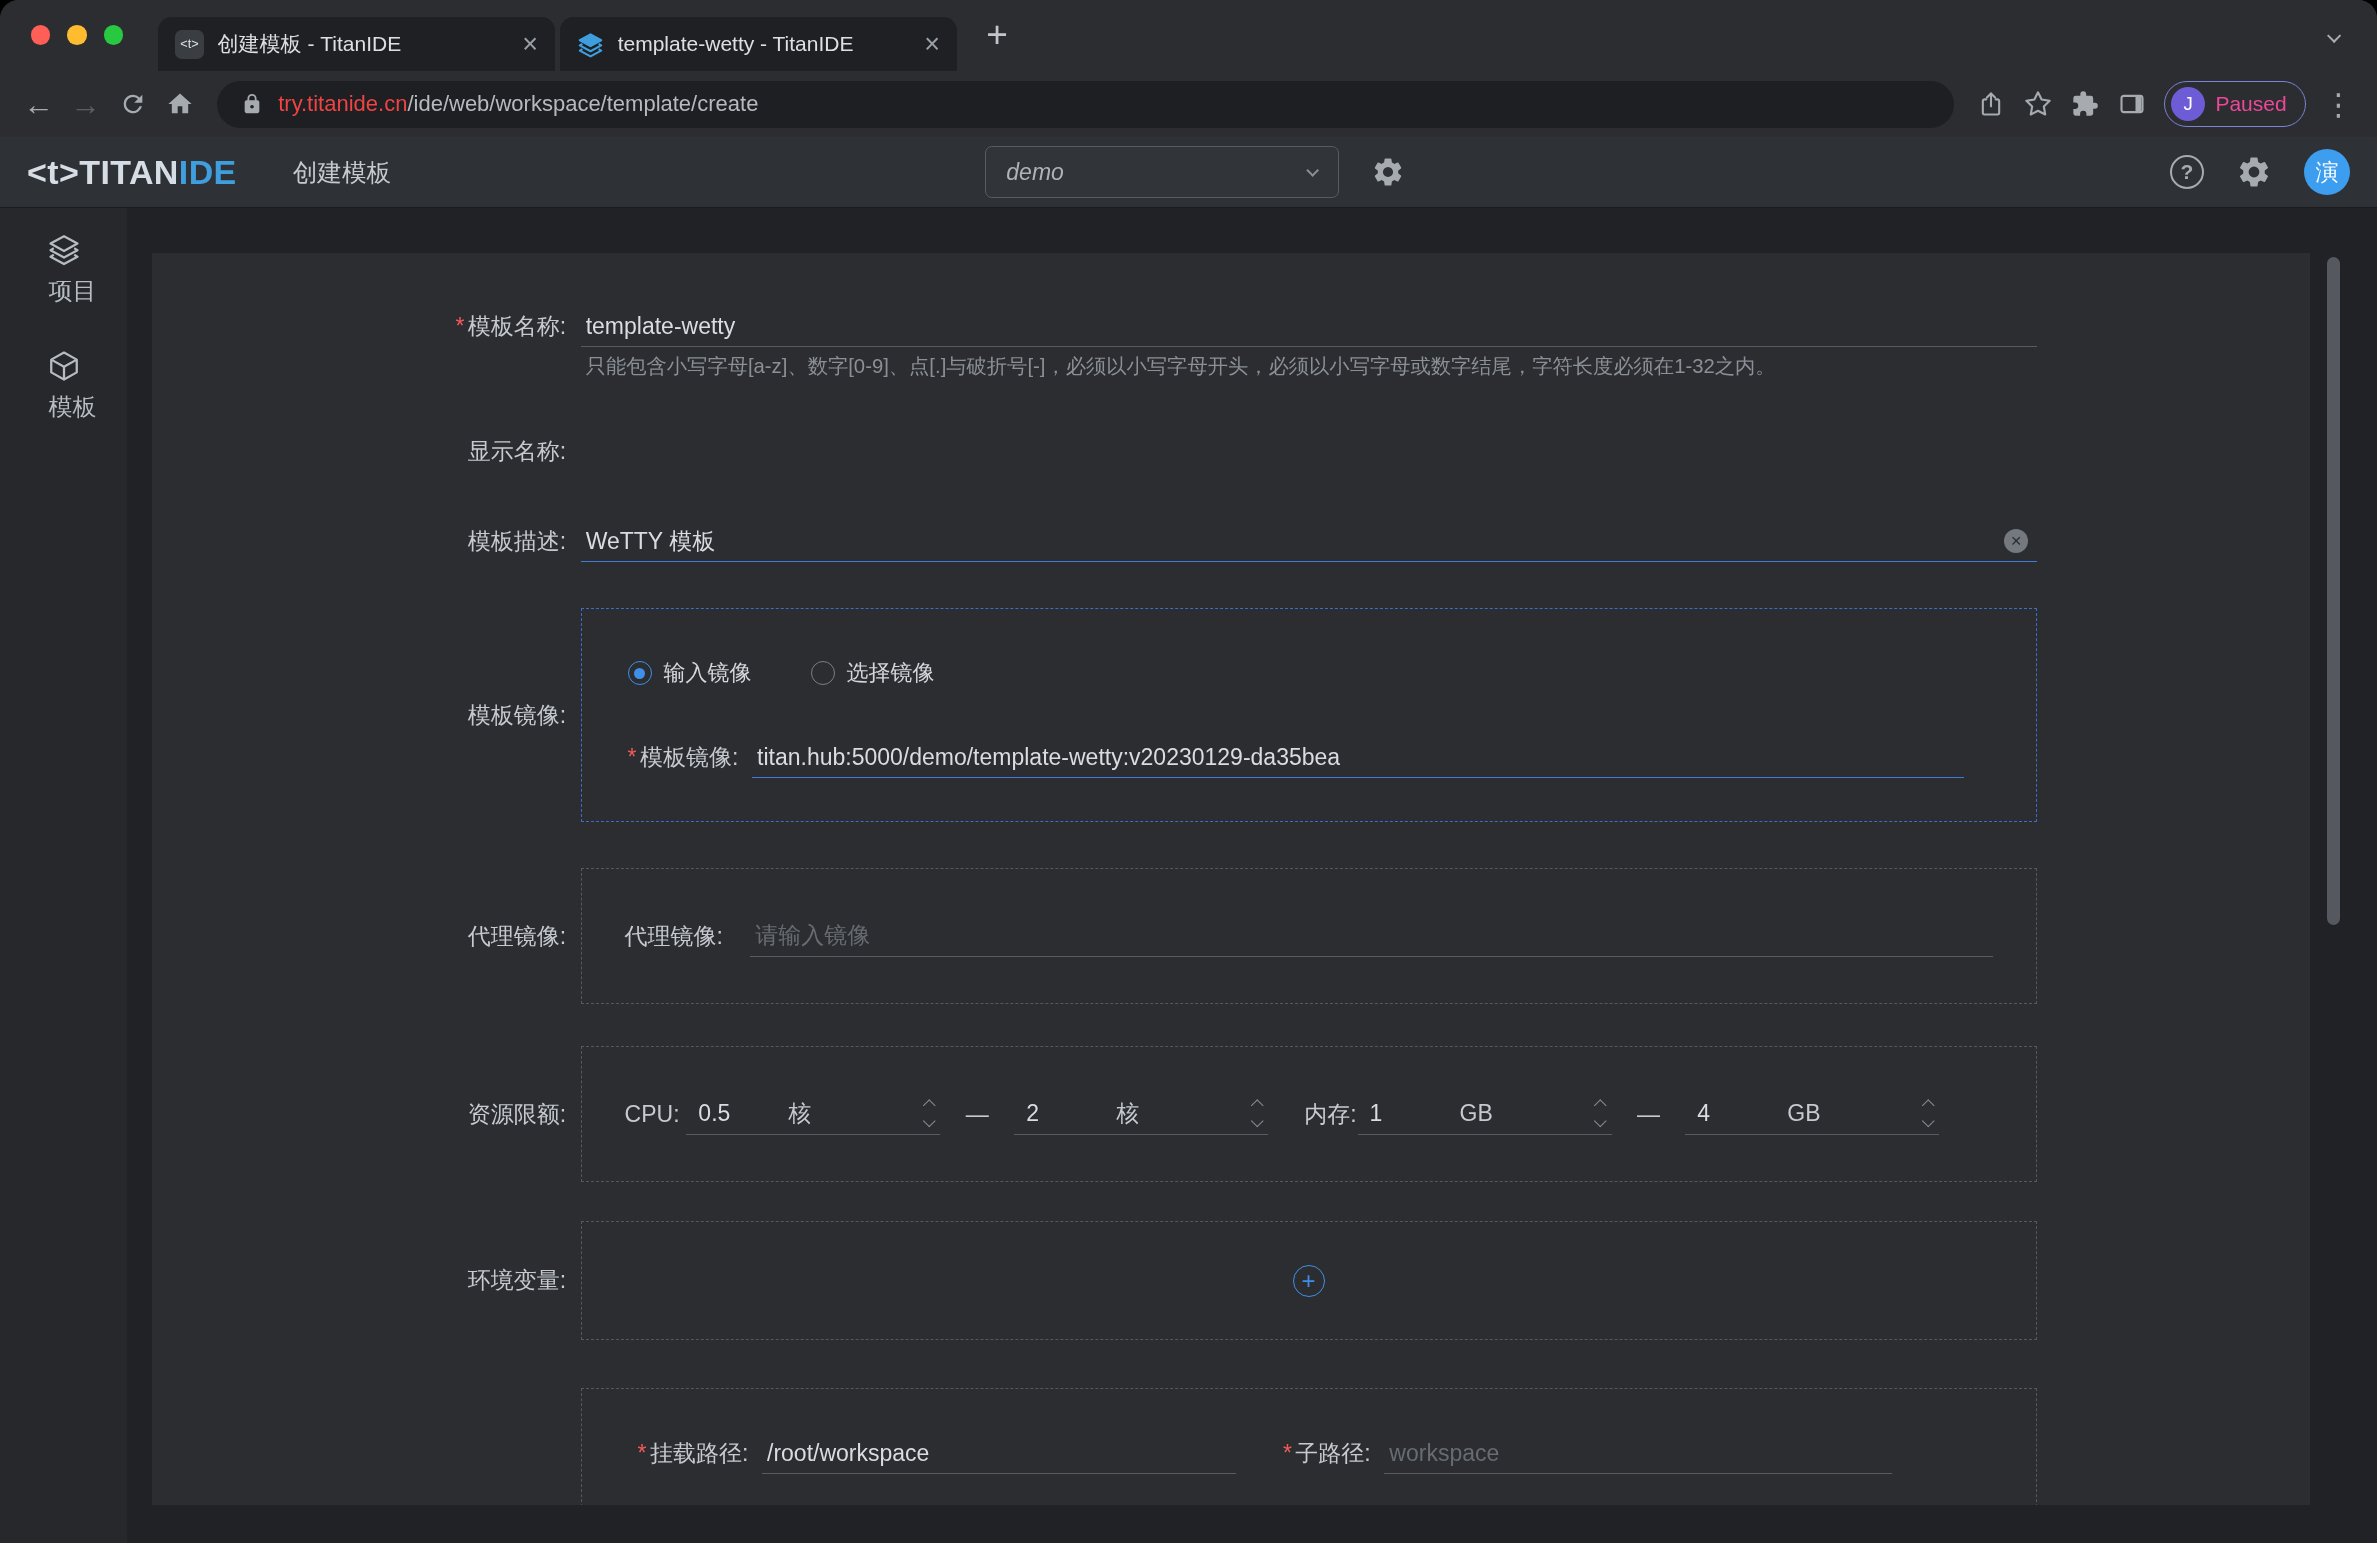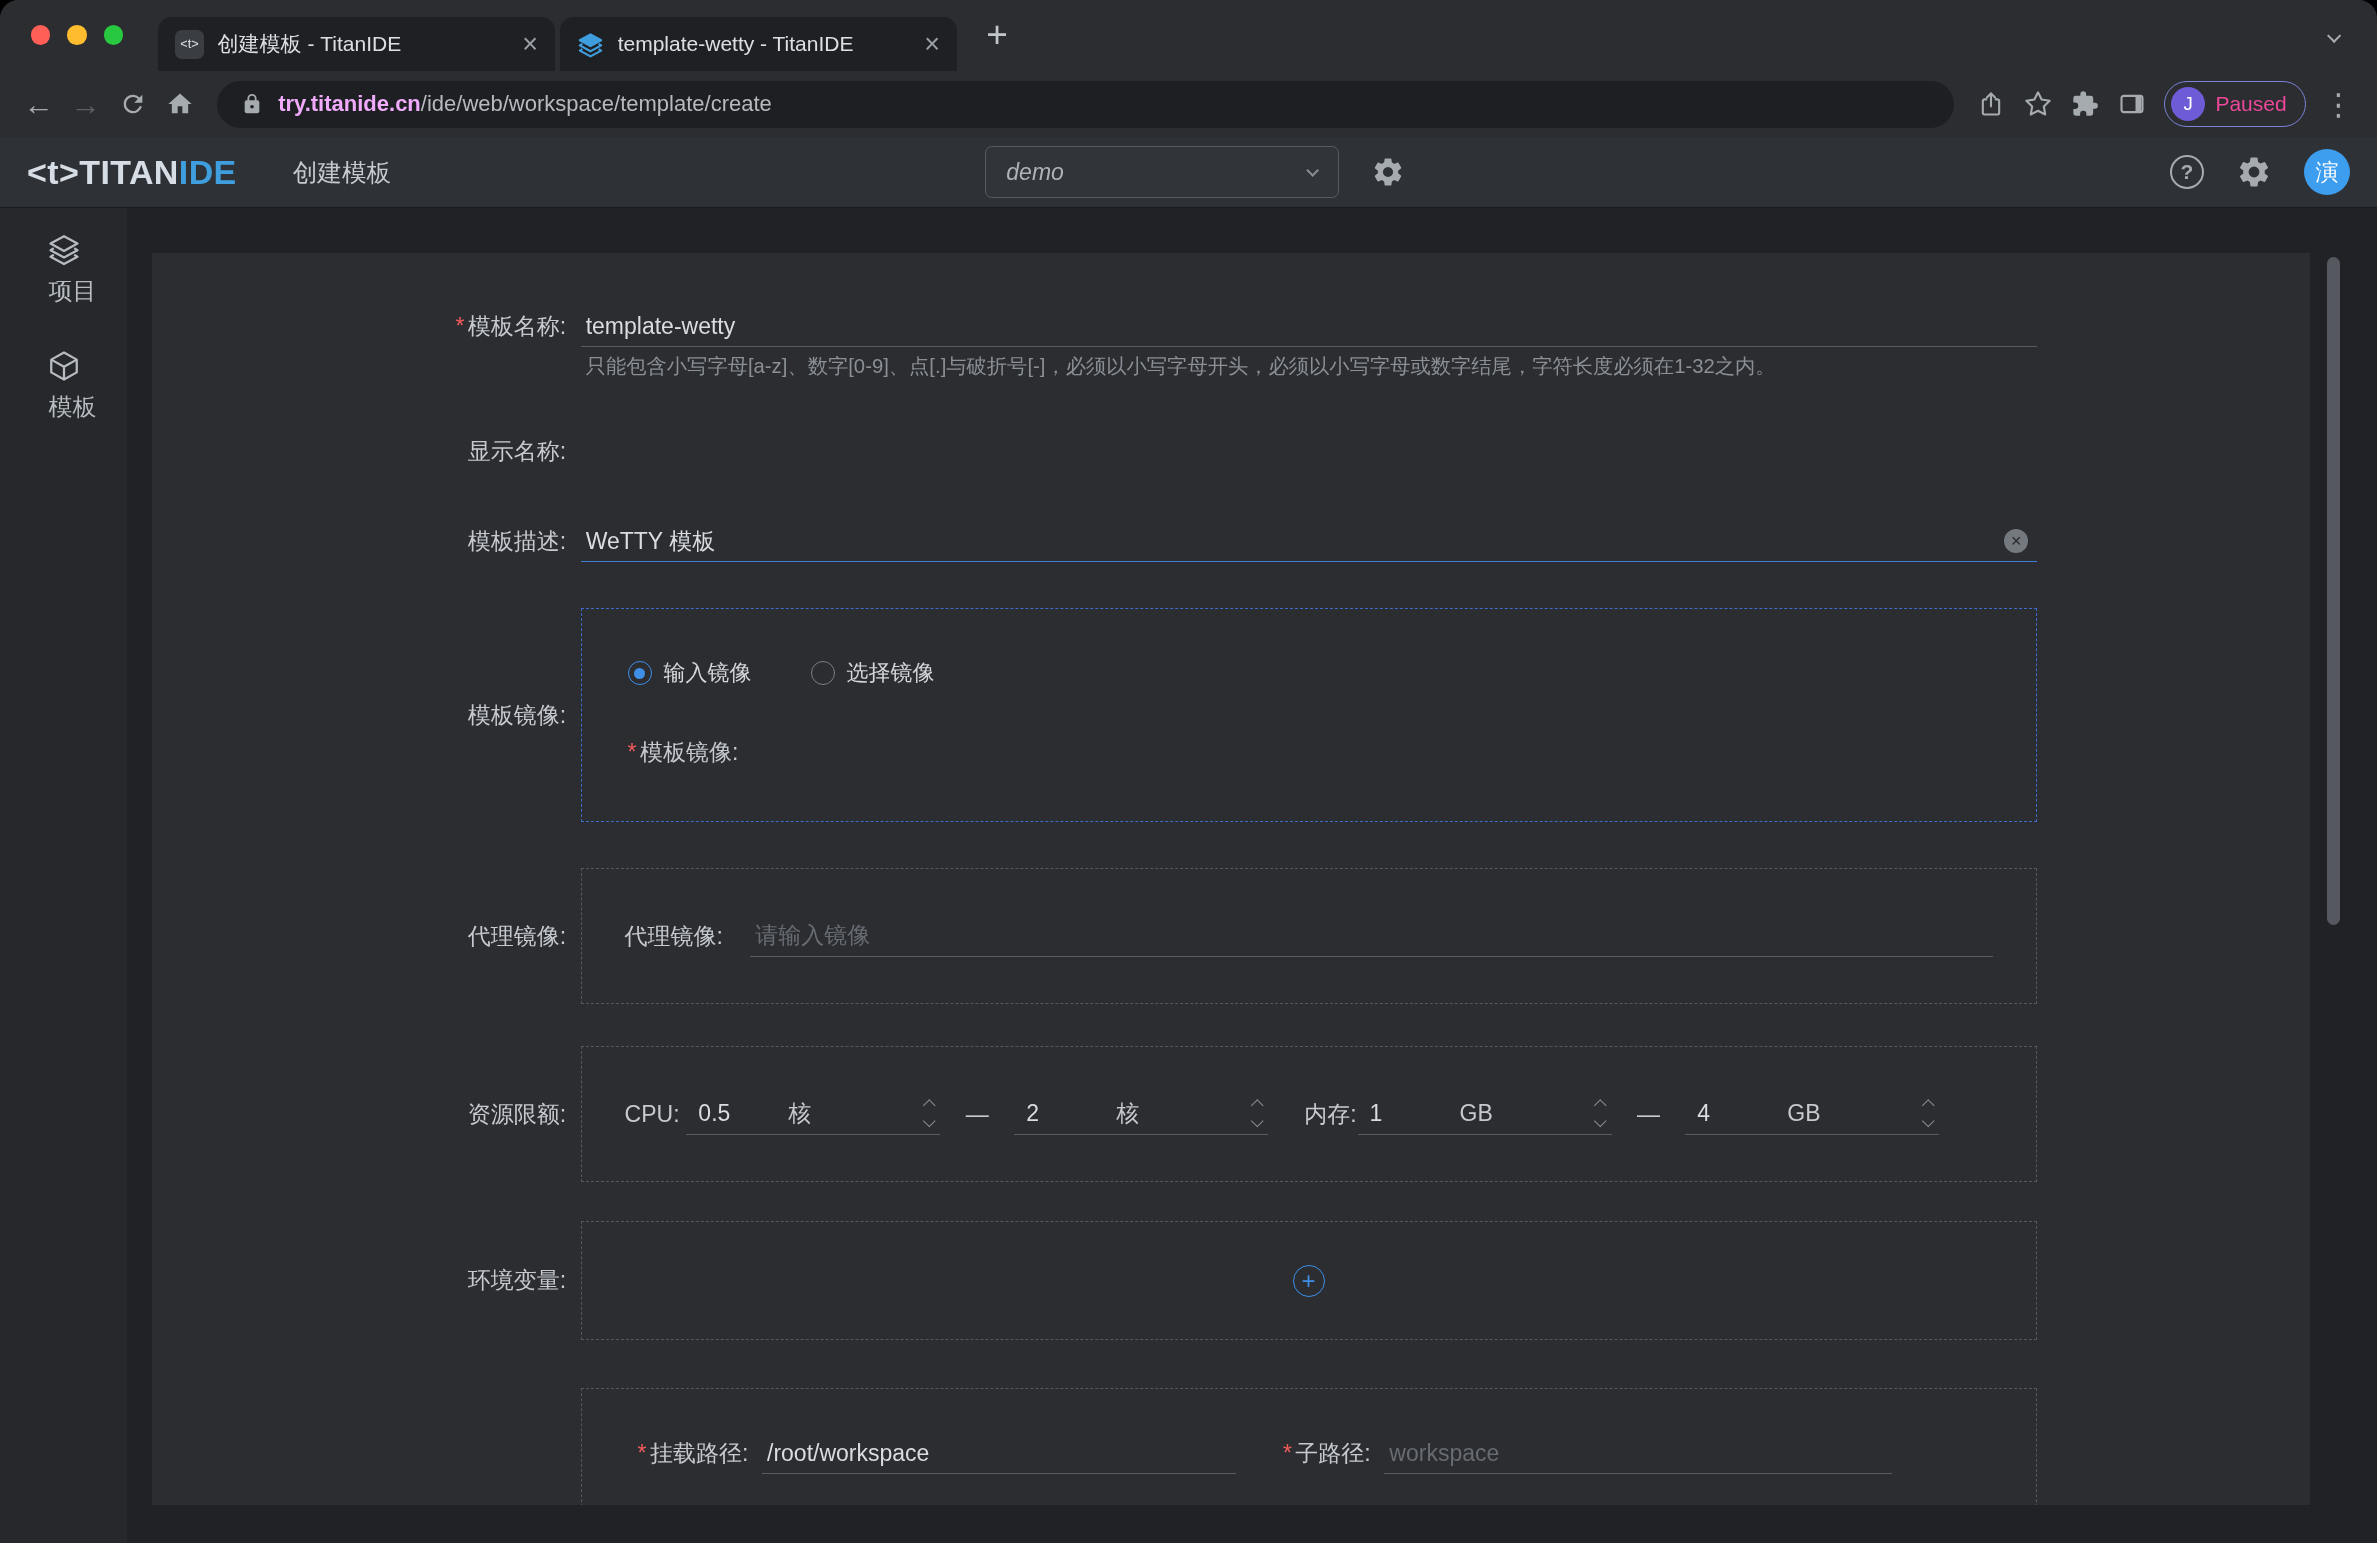--- a/index.html
+++ b/index.html
@@ -25,21 +25,21 @@
   .chev.down{transform:rotate(-135deg) translate(1.7px,1.7px);}
 
   
   .navbar{position:relative;height:66px;background:#2b2d31;display:flex;align-items:center;padding:0 15.3px;}
   .nav-btn{width:47px;height:47px;border-radius:50%;display:flex;align-items:center;justify-content:center;color:#a6abb0;font-size:30.5px;flex:none;}
   .nav-btn svg{width:28px;height:28px;}
   .nav-btn.disabled{color:#5c6065;}
   .addressbar{flex:1;height:47px;margin:0 13.6px;background:#1d1f22;border-radius:24px;display:flex;align-items:center;gap:15.3px;padding:0 24px;font-size:22px;}
   .lock-icon{width:22px;height:22px;color:#a6abb0;flex:none;}
   .lock-icon svg{width:22px;height:22px;}
-  .url-domain{color:#f0abfc;font-weight:bold;}
+  .url-domain{color:#ef4444;}
   .url-path{color:#b6bac0;}
   .profile-chip{height:46px;border:1.7px solid #7b84d6;border-radius:23px;display:flex;align-items:center;gap:10.2px;padding:0 18.6px 0 6px;margin:0 8.5px;background:#2b2d31;}
   .chip-avatar{width:34px;height:34px;border-radius:50%;background:#6e5bd6;color:#fff;font-size:18.6px;display:flex;align-items:center;justify-content:center;}
   .chip-label{color:#ec4899;font-size:21px;}
 
   
   .appheader{position:relative;height:71px;background:#2e3136;display:flex;align-items:center;padding:0 27px;border-bottom:0.8px solid #1a1b1e;}
   .logo{display:flex;align-items:baseline;font-weight:bold;font-size:34px;letter-spacing:0.4px;}
   .logo-bracket,.logo-titan{color:#d6dde4;}
   .logo-ide{color:#3f9ede;}
@@ -284,20 +284,23 @@
           <div class="group blue g-image">
             <div class="radio-row">
               <span class="radio checked"></span>
               <span class="radio-label">输入镜像</span>
               <span class="radio radio-gap"></span>
               <span class="radio-label">选择镜像</span>
             </div>
             <div class="inner-row">
               <span class="req">*</span>
               <span class="inner-label">模板镜像:</span>
+              <div class="uline blue w-image">
+                <input type="text" value="titan.hub:5000/demo/template-wetty:v20230129-da35bea" style="">
+              </div>
             </div>
           </div>
         </div>
 
         <div class="frow mt54">
           <div class="flabel"><span>代理镜像:</span></div>
           <div class="group g-proxy">
             <span class="inner-label">代理镜像:</span>
             <div class="uline w-proxy">
               <input type="text" placeholder="请输入镜像" style="">

